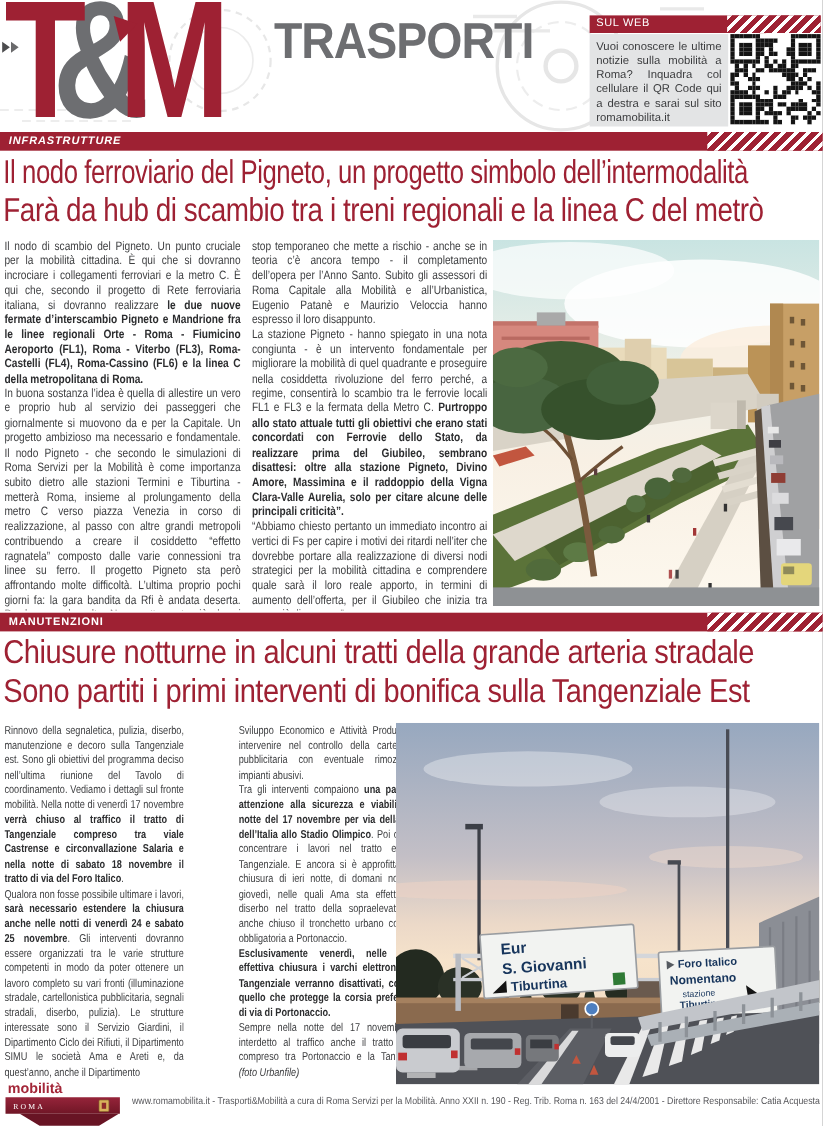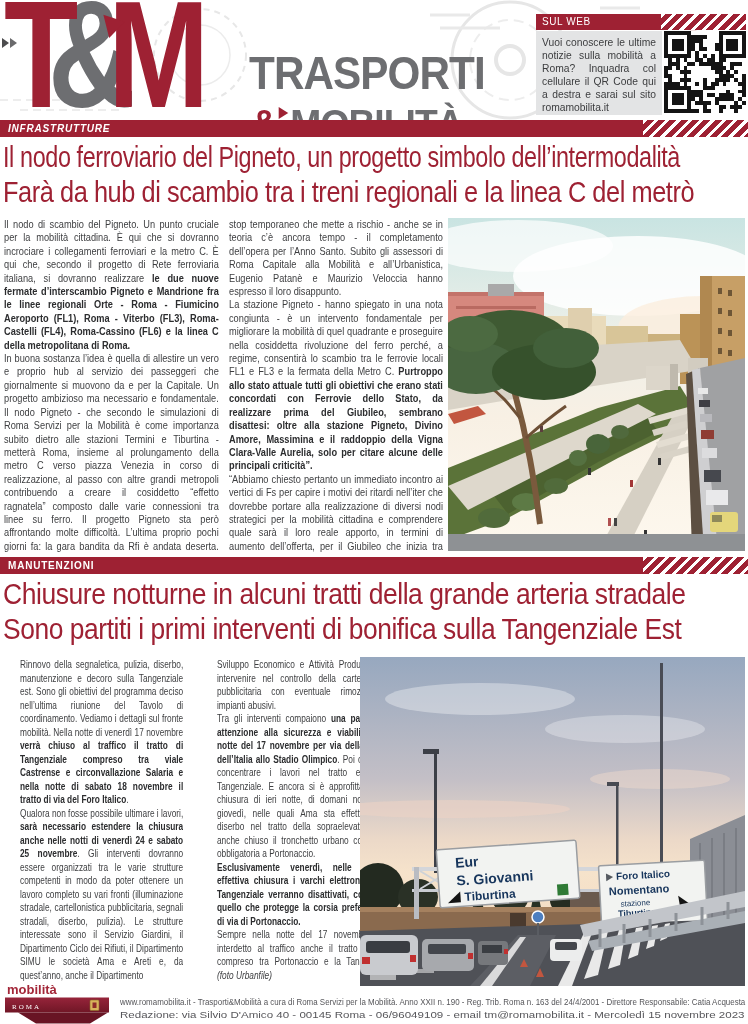--- a/index.html
+++ b/index.html
@@ -20,21 +20,21 @@
   .hdr-pattern{position:absolute;left:0;top:0;width:748px;height:120px;}
   .tm-logo{position:absolute;left:4px;top:8px;width:240px;height:110px;}
   .tm-letter{position:absolute;top:-30px;font-size:152px;font-weight:bold;line-height:152px;
     transform:scaleX(0.80);transform-origin:0 0;}
   .tm-t{left:0;color:var(--red);z-index:2;}
   .tm-amp{left:44px;color:var(--gray);z-index:1;}
   .tm-m{left:104px;color:var(--red);z-index:2;}
   .tm-tri{position:absolute;left:102px;top:4px;width:0;height:0;z-index:3;
     border-left:19px solid var(--red);border-top:12px solid transparent;border-bottom:12px solid transparent;
     transform:rotate(-14deg);}
-  .masthead{position:absolute;left:249px;top:14px;width:236px;margin-top:36px;}
+  .masthead{position:absolute;left:249px;top:14px;width:236px;}
   .mh1{display:inline-block;white-space:nowrap;font-size:46px;line-height:46px;font-weight:bold;
     color:var(--gray);letter-spacing:-1px;}
   .mh2wrap{position:absolute;left:2px;top:52px;width:212px;}
   .mh2{display:inline-block;white-space:nowrap;font-size:39px;line-height:44px;font-weight:bold;
     color:var(--gray);letter-spacing:-1px;}
   .mh2 .amp{color:var(--red);}
   .mh-tri{display:inline-block;width:0;height:0;border-left:10px solid var(--red);
     border-top:6px solid transparent;border-bottom:6px solid transparent;margin:0 2px 18px 2px;}
   
   .sulweb{position:absolute;left:536px;top:14px;width:210px;height:100px;}
@@ -92,23 +92,20 @@
 
   <div class="tm-logo">
     <span class="tm-letter tm-amp">&amp;</span>
     <span class="tm-letter tm-t">T</span>
     <span class="tm-letter tm-m">M</span>
     <span class="tm-tri"></span>
   </div>
 
   <div class="masthead">
     <span class="mh1 fit" style="transform-origin: left center; transform: scaleX(0.9183);">TRASPORTI</span>
-    <div class="mh2wrap">
-      <span class="mh2 fit" style="transform-origin: left center; transform: scaleX(0.955);"><span class="amp">&amp;</span><span class="mh-tri"></span><span>MOBILITÀ</span></span>
-    </div>
   </div>
 
   <div class="sulweb">
     <div class="sw-bar">
       <span class="sw-label">SUL WEB</span>
       <span class="sw-stripe stripes"></span>
     </div>
     <div class="sw-body">Vuoi conoscere le ultime notizie sulla mobilità a Roma? Inquadra col cellulare il QR Code qui a destra e sarai sul sito romamobilita.it</div>
     <div id="qr">
         <i class="d"></i>
@@ -674,21 +671,21 @@
 
   <div class="secbar" style="top:557px;">
     <span class="lbl">MANUTENZIONI</span>
     <span class="st stripes"></span>
   </div>
   <div class="headline" style="top:576px;">
     <span class="hl-line"><span class="fit" style="transform-origin: left center; transform: scaleX(0.8824);">Chiusure notturne in alcuni tratti della grande arteria stradale</span></span>
     <span class="hl-line"><span class="fit" style="transform-origin: left center; transform: scaleX(0.8803);">Sono partiti i primi interventi di bonifica sulla Tangenziale Est</span></span>
   </div>
 
-  <div class="col a2" style="left:4px;top:658px;width:163px;height:330px;margin-left:16px;">
+  <div class="col a2" style="left:4px;top:658px;width:163px;height:330px;">
     <div class="coltext" style="width:204px;transform:scaleX(0.8);">
         <p><span>Rinnovo della segnaletica, pulizia, diserbo, manutenzione e decoro sulla Tangenziale est. Sono gli obiettivi del programma deciso nell’ultima riunione del Tavolo di coordinamento. Vediamo i dettagli sul fronte mobilità. Nella notte di venerdì 17 novembre </span><span class="b">verrà chiuso al traffico il tratto di Tangenziale compreso tra viale Castrense e circonvallazione Salaria e nella notte di sabato 18 novembre il tratto di via del Foro Italico</span><span>.</span></p>
         <p><span>Qualora non fosse possibile ultimare i lavori, </span><span class="b">sarà necessario estendere la chiusura anche nelle notti di venerdì 24 e sabato 25 novembre</span><span>. Gli interventi dovranno essere organizzati tra le varie strutture competenti in modo da poter ottenere un lavoro completo su vari fronti (illuminazione stradale, cartellonistica pubblicitaria, segnali stradali, diserbo, pulizia). Le strutture interessate sono il Servizio Giardini, il Dipartimento Ciclo dei Rifiuti, il Dipartimento SIMU le società Ama e Areti e, da quest’anno, anche il Dipartimento</span></p>
       </div>
   </div>
   <div class="col a2" style="left:177px;top:658px;width:176px;height:330px;margin-left:40px;">
     <div class="coltext" style="width:220px;transform:scaleX(0.8);">
         <p><span>Sviluppo Economico e Attività Produttive per intervenire nel controllo della cartellonistica pubblicitaria con eventuale rimozione di impianti abusivi.</span></p>
         <p><span>Tra gli interventi compaiono </span><span class="b">una particolare attenzione alla sicurezza e viabilità nella notte del 17 novembre per via della partita dell’Italia allo Stadio Olimpico</span><span>. Poi occorrerà concentrare i lavori nel tratto est della Tangenziale. E ancora si è approfittato della chiusura di ieri notte, di domani notte e di giovedì, nelle quali Ama sta effettuando il diserbo nel tratto della sopraelevata. Verrà anche chiuso il tronchetto urbano con uscita obbligatoria a Portonaccio.</span></p>
         <p><span class="b">Esclusivamente venerdì, nelle ora di effettiva chiusura i varchi elettronici della Tangenziale verranno disattivati, compreso quello che protegge la corsia preferenziale di via di Portonaccio.</span></p>
@@ -806,16 +803,15 @@
     </defs>
     <text x="3" y="12" font-size="13" font-weight="bold" fill="#a32638" font-family="Liberation Sans, sans-serif">mobilità</text>
     <rect x="1" y="15.5" width="104" height="15" fill="url(#ban)"></rect>
     <text x="8" y="26.5" font-size="7" letter-spacing="2" fill="#ffffff" font-family="Liberation Serif, serif">ROMA</text>
     <rect x="86" y="18" width="9" height="10.5" rx="1" fill="#d9b35c" stroke="#8a6a2a" stroke-width="0.6"></rect>
     <rect x="88.5" y="20.5" width="4" height="5.5" fill="#8f2b2b"></rect>
     <polygon points="14,30.5 104,30.5 86,41.5 32,41.5" fill="#681424"></polygon>
   </svg>
   <div class="footer-lines">
     <span class="fl"><span class="fit" style="transform-origin: left center; transform: scaleX(0.884);">www.romamobilita.it - Trasporti&amp;Mobilità a cura di Roma Servizi per la Mobilità. Anno XXII n. 190 - Reg. Trib. Roma n. 163 del 24/4/2001 - Direttore Responsabile: Catia Acquesta</span></span>
-    <span class="fl"><span class="fit" style="transform-origin: left center; transform: scaleX(1.2834);">Redazione: via Silvio D'Amico 40 - 00145 Roma - 06/96049109 - email tm@romamobilita.it - Mercoledì 15 novembre 2023</span></span>
   </div>
 
 </div>
 
 </body></html>

